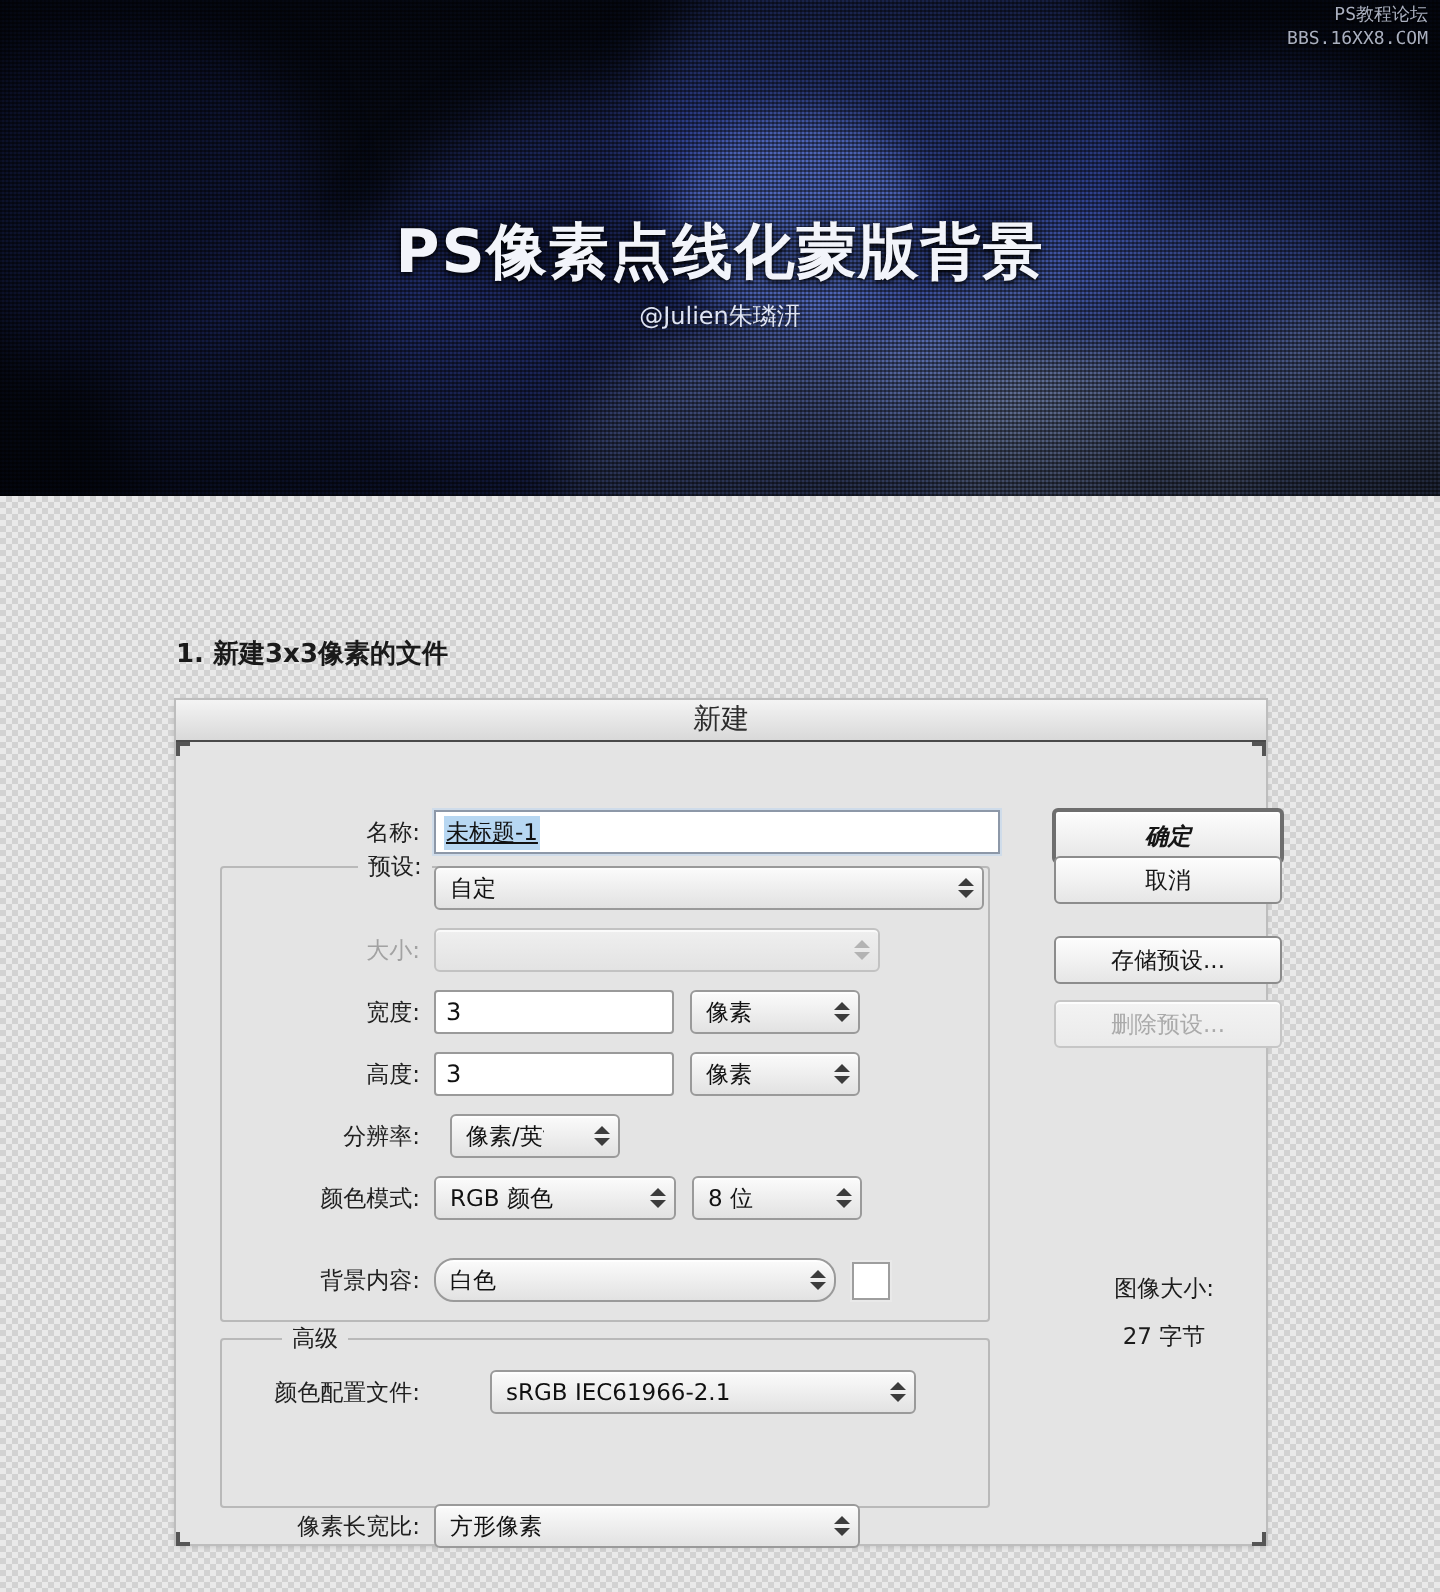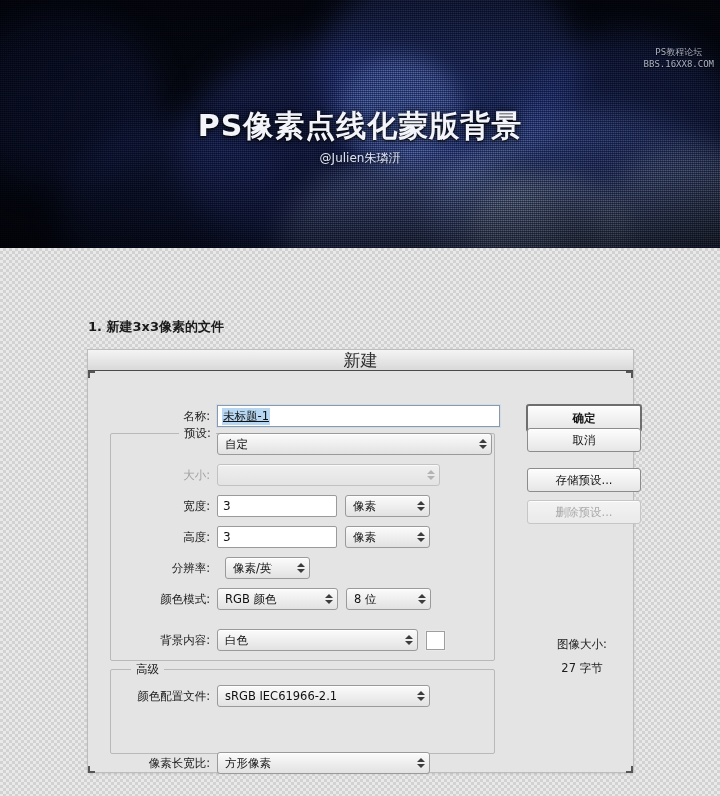--- a/index.html
+++ b/index.html
@@ -42,44 +42,43 @@
     position:absolute;left:0;right:0;top:106px;text-align:center;
     color:#f2f4fa;font-size:30px;font-weight:bold;letter-spacing:1px;
     text-shadow:0 0 10px rgba(0,0,0,.9),0 1px 2px rgba(0,0,0,.9);
   }
   .hero-sub{
     position:absolute;left:0;right:0;top:150px;text-align:center;
     color:#dfe4f2;font-size:12px;
     text-shadow:0 0 6px rgba(0,0,0,.95);
   }
   .watermark{
-    position:absolute;right:6px;top:2px;text-align:center;
+    position:absolute;right:6px;top:2px;text-align:right;
     color:#b9bfcf;font-size:9px;line-height:12px;
     font-family:"DejaVu Sans Mono","Liberation Mono",monospace;
     text-shadow:0 1px 1px rgba(0,0,0,.9);
     opacity:.92;
-    margin-top:44px;
   }
   
   .section-heading{
     position:absolute;left:88px;top:318px;
     font-size:13px;font-weight:bold;color:#1a1a1a;
   }
   
   .dialog{
     position:absolute;left:88px;top:350px;width:545px;height:422px;
     background:#e4e4e4;
     box-shadow:0 0 0 1px #bdbdbd, 0 1px 3px rgba(0,0,0,.18);
   }
   .dialog-titlebar{
     height:20px;
     background:linear-gradient(#f4f4f4,#d9d9d9);
     border-bottom:1px solid #4a4a4a;
     display:flex;align-items:center;justify-content:center;
-    font-size:17px;color:#2c2c2c;
+    font-size:14px;color:#2c2c2c;
   }
   .dialog-body{position:relative;height:402px;}
   
   .corner{position:absolute;width:5px;height:5px;}
   .corner.tl{left:0;top:0;border-left:2px solid #555;border-top:2px solid #555;}
   .corner.tr{right:0;top:0;border-right:2px solid #555;border-top:2px solid #555;}
   .corner.bl{left:0;bottom:0;border-left:2px solid #555;border-bottom:2px solid #555;}
   .corner.br{right:0;bottom:0;border-right:2px solid #555;border-bottom:2px solid #555;}
 
   
@@ -281,57 +280,57 @@
         <span class="txt">8 位</span>
         <span class="stepper">
             <i class="up"></i>
             <i class="dn"></i>
           </span>
       </div>
     </div>
 
     <div class="field-row" style="left:12px;top:258px;">
       <span class="lbl">背景内容:</span>
-      <div class="select" style="width:188px;">
+      <div class="select" style="width:188px;border-radius:10px;">
         <span class="txt">白色</span>
         <span class="stepper">
             <i class="up"></i>
             <i class="dn"></i>
           </span>
       </div>
       <div class="swatch"></div>
     </div>
 
     <div class="groupbox gb-advanced">
-      <span class="gb-legend" style="left:20px;text-align:right;">高级</span>
+      <span class="gb-legend" style="left:30px;text-align:right;">高级</span>
     </div>
 
     <div class="field-row" style="left:12px;top:314px;">
       <span class="lbl">颜色配置文件:</span>
-      <div class="select" style="width:200px;">
+      <div class="select" style="width:200px;margin-left:28px;">
         <span class="txt">sRGB IEC61966-2.1</span>
         <span class="stepper">
             <i class="up"></i>
             <i class="dn"></i>
           </span>
       </div>
     </div>
 
     <div class="field-row" style="left:12px;top:345px;margin-top:36px;">
       <span class="lbl">像素长宽比:</span>
       <div class="select" style="width:200px;">
         <span class="txt">方形像素</span>
         <span class="stepper">
             <i class="up"></i>
             <i class="dn"></i>
           </span>
       </div>
     </div>
 
-    <div class="btn default" style="left:438px;top:33px;">确定</div>
+    <div class="btn default" style="left:438px;top:33px;font-style:italic;">确定</div>
     <div class="btn" style="left:439px;top:57px;">取消</div>
     <div class="btn" style="left:439px;top:97px;">存储预设...</div>
     <div class="btn disabled" style="left:439px;top:129px;">删除预设...</div>
 
     <div class="imgsize" style="top:266px;">图像大小:</div>
     <div class="imgsize" style="top:290px;">27 字节</div>
   </div>
 </div>
 
 </body></html>

